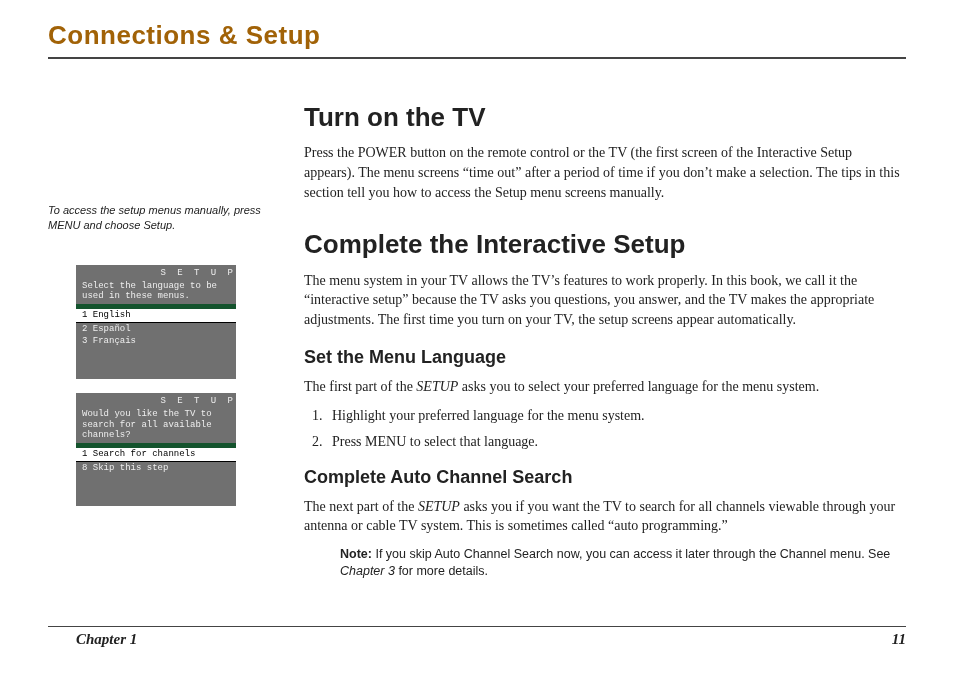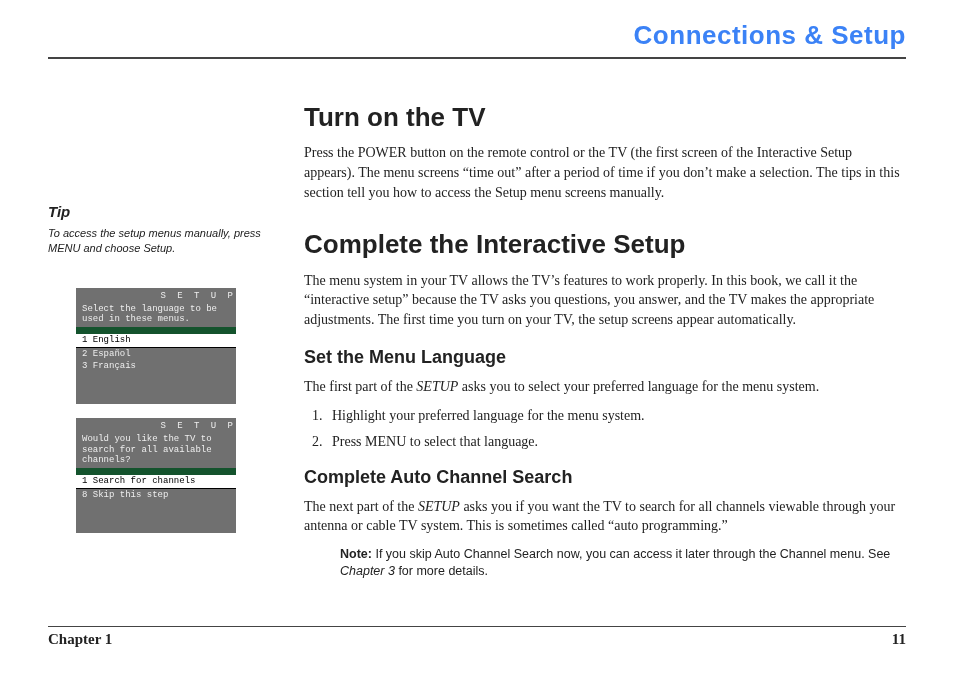--- a/index.html
+++ b/index.html
@@ -6,25 +6,25 @@
   body {
     width: 954px;
     height: 674px;
     background: #fff;
     font-family: Georgia, 'Times New Roman', serif;
     color: #222;
     position: relative;
     padding: 20px 48px 30px 48px;
   }
   .header-title {
-    text-align: right;
+    text-align: left;
     font-family: Arial, Helvetica, sans-serif;
     font-weight: 900;
     font-size: 26px;
-    color: #3b82f6;
+    color: #a16207;
     letter-spacing: 0.5px;
     padding-bottom: 6px;
   }
   .header-rule {
     border: none;
     border-top: 2px solid #444;
     margin-bottom: 40px;
   }
   .content {
     display: flex;
@@ -68,21 +68,21 @@
     padding: 0 6px 3px 6px;
     line-height: 1.15;
   }
   .osd-opt {
     padding: 1px 6px;
     line-height: 1.15;
   }
   .osd-opt.sel {
     background: #fff;
     color: #000;
-    border-top: 7px solid #14532d;
+    border-top: 5px solid #14532d;
     border-bottom: 1px solid #000;
   }
   .main {
     flex: 1;
     font-size: 14px;
     line-height: 1.4;
   }
   .main h1 {
     font-family: Arial, Helvetica, sans-serif;
     font-weight: bold;
@@ -124,34 +124,35 @@
     bottom: 26px;
   }
   .footer-rule {
     border: none;
     border-top: 1px solid #444;
     margin-bottom: 4px;
   }
   .footer-row {
     display: flex;
     justify-content: space-between;
+    font-style: italic;
     font-weight: bold;
     font-size: 15px;
+    margin-left: 28px;
   }
 </style>
 </head>
 <body>
 
 <div class="header-title">Connections &amp; Setup</div>
 <hr class="header-rule">
 
 <div class="content">
 
   <div class="sidebar">
-    <div class="tip-heading">Tip</div>
     <div class="tip-body">To access the setup menus manually, press MENU and choose Setup.</div>
 
     <div class="osd">
       <div class="osd-title">S E T U P</div>
       <div class="osd-prompt">Select the language to be used in these menus.</div>
       <div class="osd-opt sel">1 English</div>
       <div class="osd-opt">2 Español</div>
       <div class="osd-opt">3 Français</div>
     </div>
 

